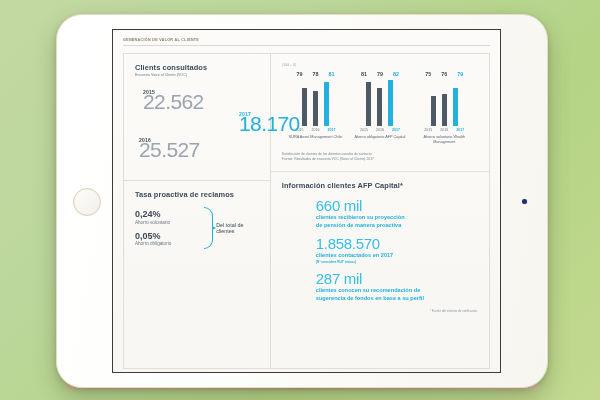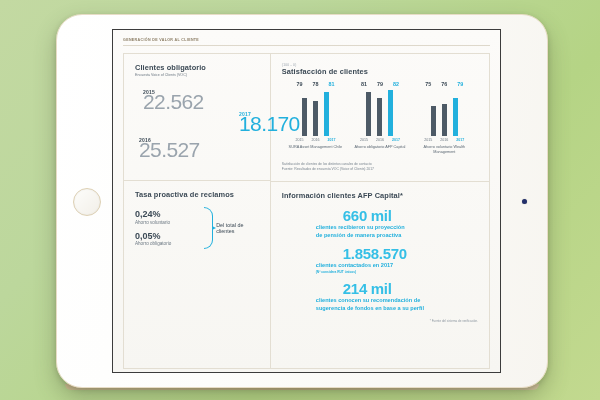--- a/index.html
+++ b/index.html
@@ -91,21 +91,21 @@
   .bar{width:5px;background:#4d5a66;}
   .bar.hl{background:#22b0dd;}
   .g-years{display:flex;gap:6px;margin-top:2px;}
   .g-years span{font-size:3.6px;color:#6c7883;width:10px;text-align:center;}
   .g-years span.hl{color:#22b0dd;font-weight:bold;}
   .g-name{font-size:3.8px;color:#5b6773;text-align:center;line-height:1.35;margin-top:3px;}
   .chart-note{font-size:3.4px;color:#7b8690;line-height:1.5;margin-top:7px;}
 
   
   .afp-item{margin-bottom:7px;padding-left:34px;}
-  .afp-num{font-size:15px;color:#35bfe6;font-weight:700;line-height:1;letter-spacing:-.3px;margin-left:27px;}
+  .afp-num{font-size:15px;color:#35bfe6;font-weight:400;line-height:1;letter-spacing:-.3px;}
   .afp-txt{font-size:5.6px;color:#22b0dd;font-weight:bold;line-height:1.3;margin-top:1px;}
   .afp-small{font-size:3.2px;color:#22b0dd;font-weight:bold;margin-top:1px;}
   .afp-foot{font-size:3px;color:#8d97a0;text-align:right;margin-top:5px;}
 </style>
 </head>
 <body>
 
 <div id="stage">
   <div class="tablet">
     <div class="home-btn"></div>
@@ -114,21 +114,21 @@
     <div class="screen">
       <div class="page">
 
         <div class="doc-header">GENERACIÓN DE VALOR AL CLIENTE</div>
 
         <div class="grid">
 
           <div class="col-left">
 
             <div class="cell cell-divider">
-              <div class="card-title">Clientes obligatorio</div>
+              <div class="card-title">Clients consultados</div>
               <div class="card-sub">Encuesta Voice of Clients (VOC)</div>
               <div class="kpi-wrap">
                 <div class="kpi k2015">
                   <div class="yr">2015</div>
                   <div class="num">22.562</div>
                 </div>
                 <div class="kpi k2016">
                   <div class="yr">2016</div>
                   <div class="num">25.527</div>
                 </div>
@@ -153,21 +153,20 @@
                 <div class="brace"></div>
                 <div class="rate-desc">Del total de clientes</div>
               </div>
             </div>
           </div>
 
           <div class="col-right">
 
             <div class="cell cell-divider">
               <div class="mini-axis">(100 - 0)</div>
-              <div class="card-title">Satisfacción de clientes</div>
 
               <div class="chart">
 
                 <div class="group">
                   <div class="g-values">
                     <span>79</span>
                     <span>78</span>
                     <span class="hl">81</span>
                   </div>
                   <div class="bars">
@@ -237,21 +236,21 @@
 de pensión de manera proactiva</div>
               </div>
 
               <div class="afp-item">
                 <div class="afp-num">1.858.570</div>
                 <div class="afp-txt" style="white-space:pre-line">clientes contactados en 2017</div>
                 <div class="afp-small">(N° considera RUT únicos)</div>
               </div>
 
               <div class="afp-item">
-                <div class="afp-num">214 mil</div>
+                <div class="afp-num">287 mil</div>
                 <div class="afp-txt" style="white-space:pre-line">clientes conocen su recomendación de
 sugerencia de fondos en base a su perfil</div>
               </div>
 
               <div class="afp-foot">* Fuente del sistema de verificación.</div>
             </div>
 
           </div>
         </div>
       </div>

